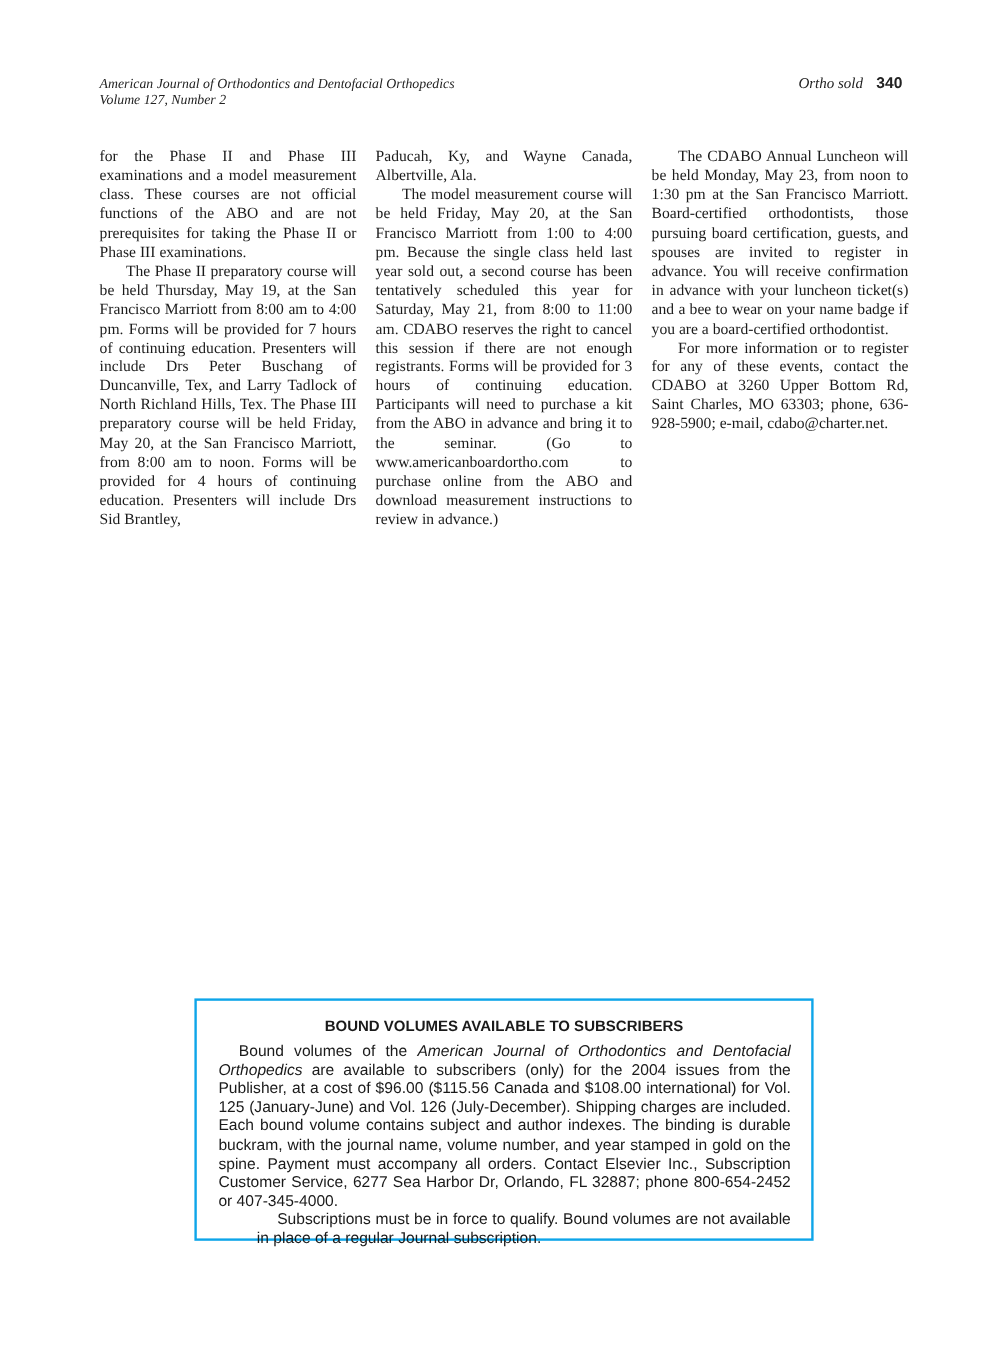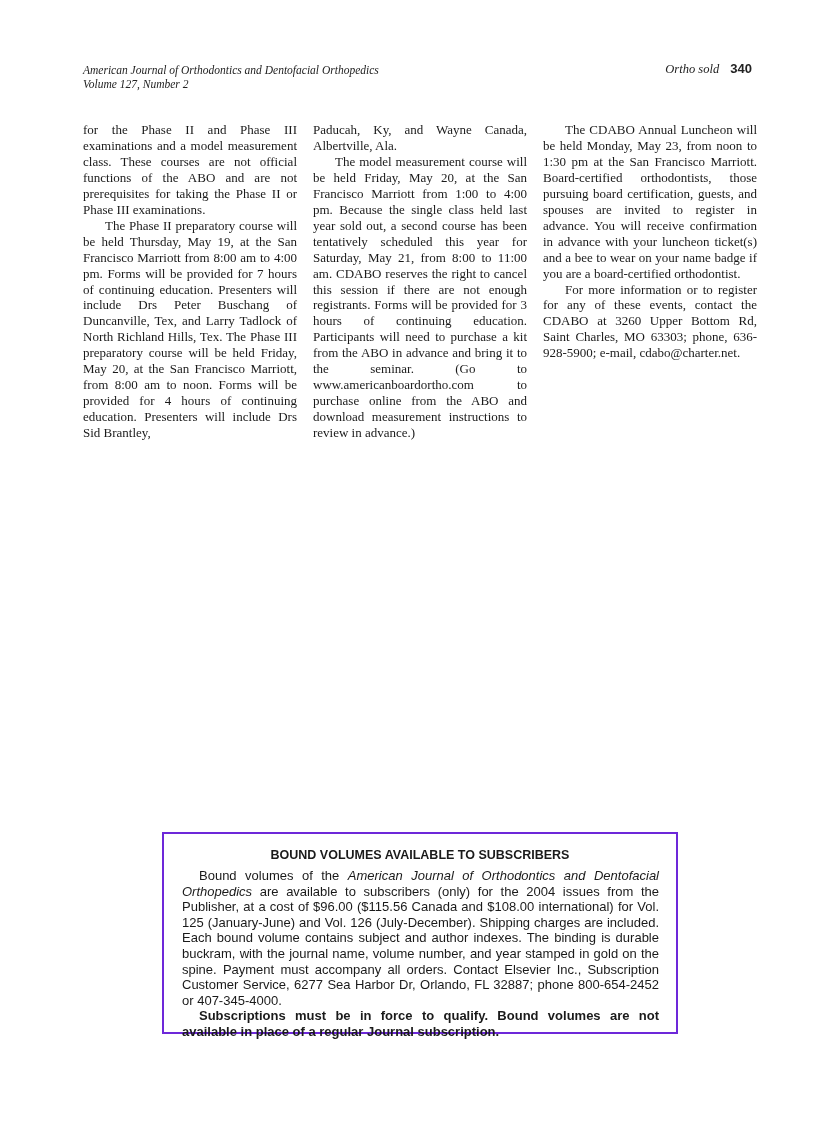--- a/index.html
+++ b/index.html
@@ -19,33 +19,33 @@
     font-family: "Liberation Serif", serif; font-size: 13px; line-height: 15.95px; color: #1a1a1a;
     text-align: justify; hyphens: manual;
   }
   .col p { margin: 0; }
   .col p.indent { text-indent: 22px; }
   .col1 { left: 83px; }
   .col2 { left: 313px; }
   .col3 { left: 543px; }
   .box {
     position: absolute; left: 162px; top: 832px; width: 512px; height: 198px;
-    border: 2px solid #6d28d9; box-sizing: content-box;
+    border: 2px solid #0ea5e9; box-sizing: content-box;
   }
   .box-title {
     position: absolute; left: 0; right: 0; top: 14px; text-align: center;
     font-family: "Liberation Sans", sans-serif; font-weight: bold; font-size: 12.5px; color: #1a1a1a;
   }
   .box-body {
     position: absolute; left: 18px; right: 17px; top: 34px;
     font-family: "Liberation Sans", sans-serif; font-size: 13px; line-height: 15.6px; color: #1a1a1a;
     text-align: justify;
   }
   .box-body p { margin: 0; text-indent: 17px; }
-  .box-body .bold { font-weight: bold; }
+  .box-body .bold { font-weight: normal; margin-left: 32px; }
   .box-body i { font-style: italic; }
 </style>
 </head>
 <body>
 
 <div class="header-left">
   <div>American Journal of Orthodontics and Dentofacial Orthopedics</div>
   <div>Volume 127, Number 2</div>
 </div>
 <div class="header-right">

